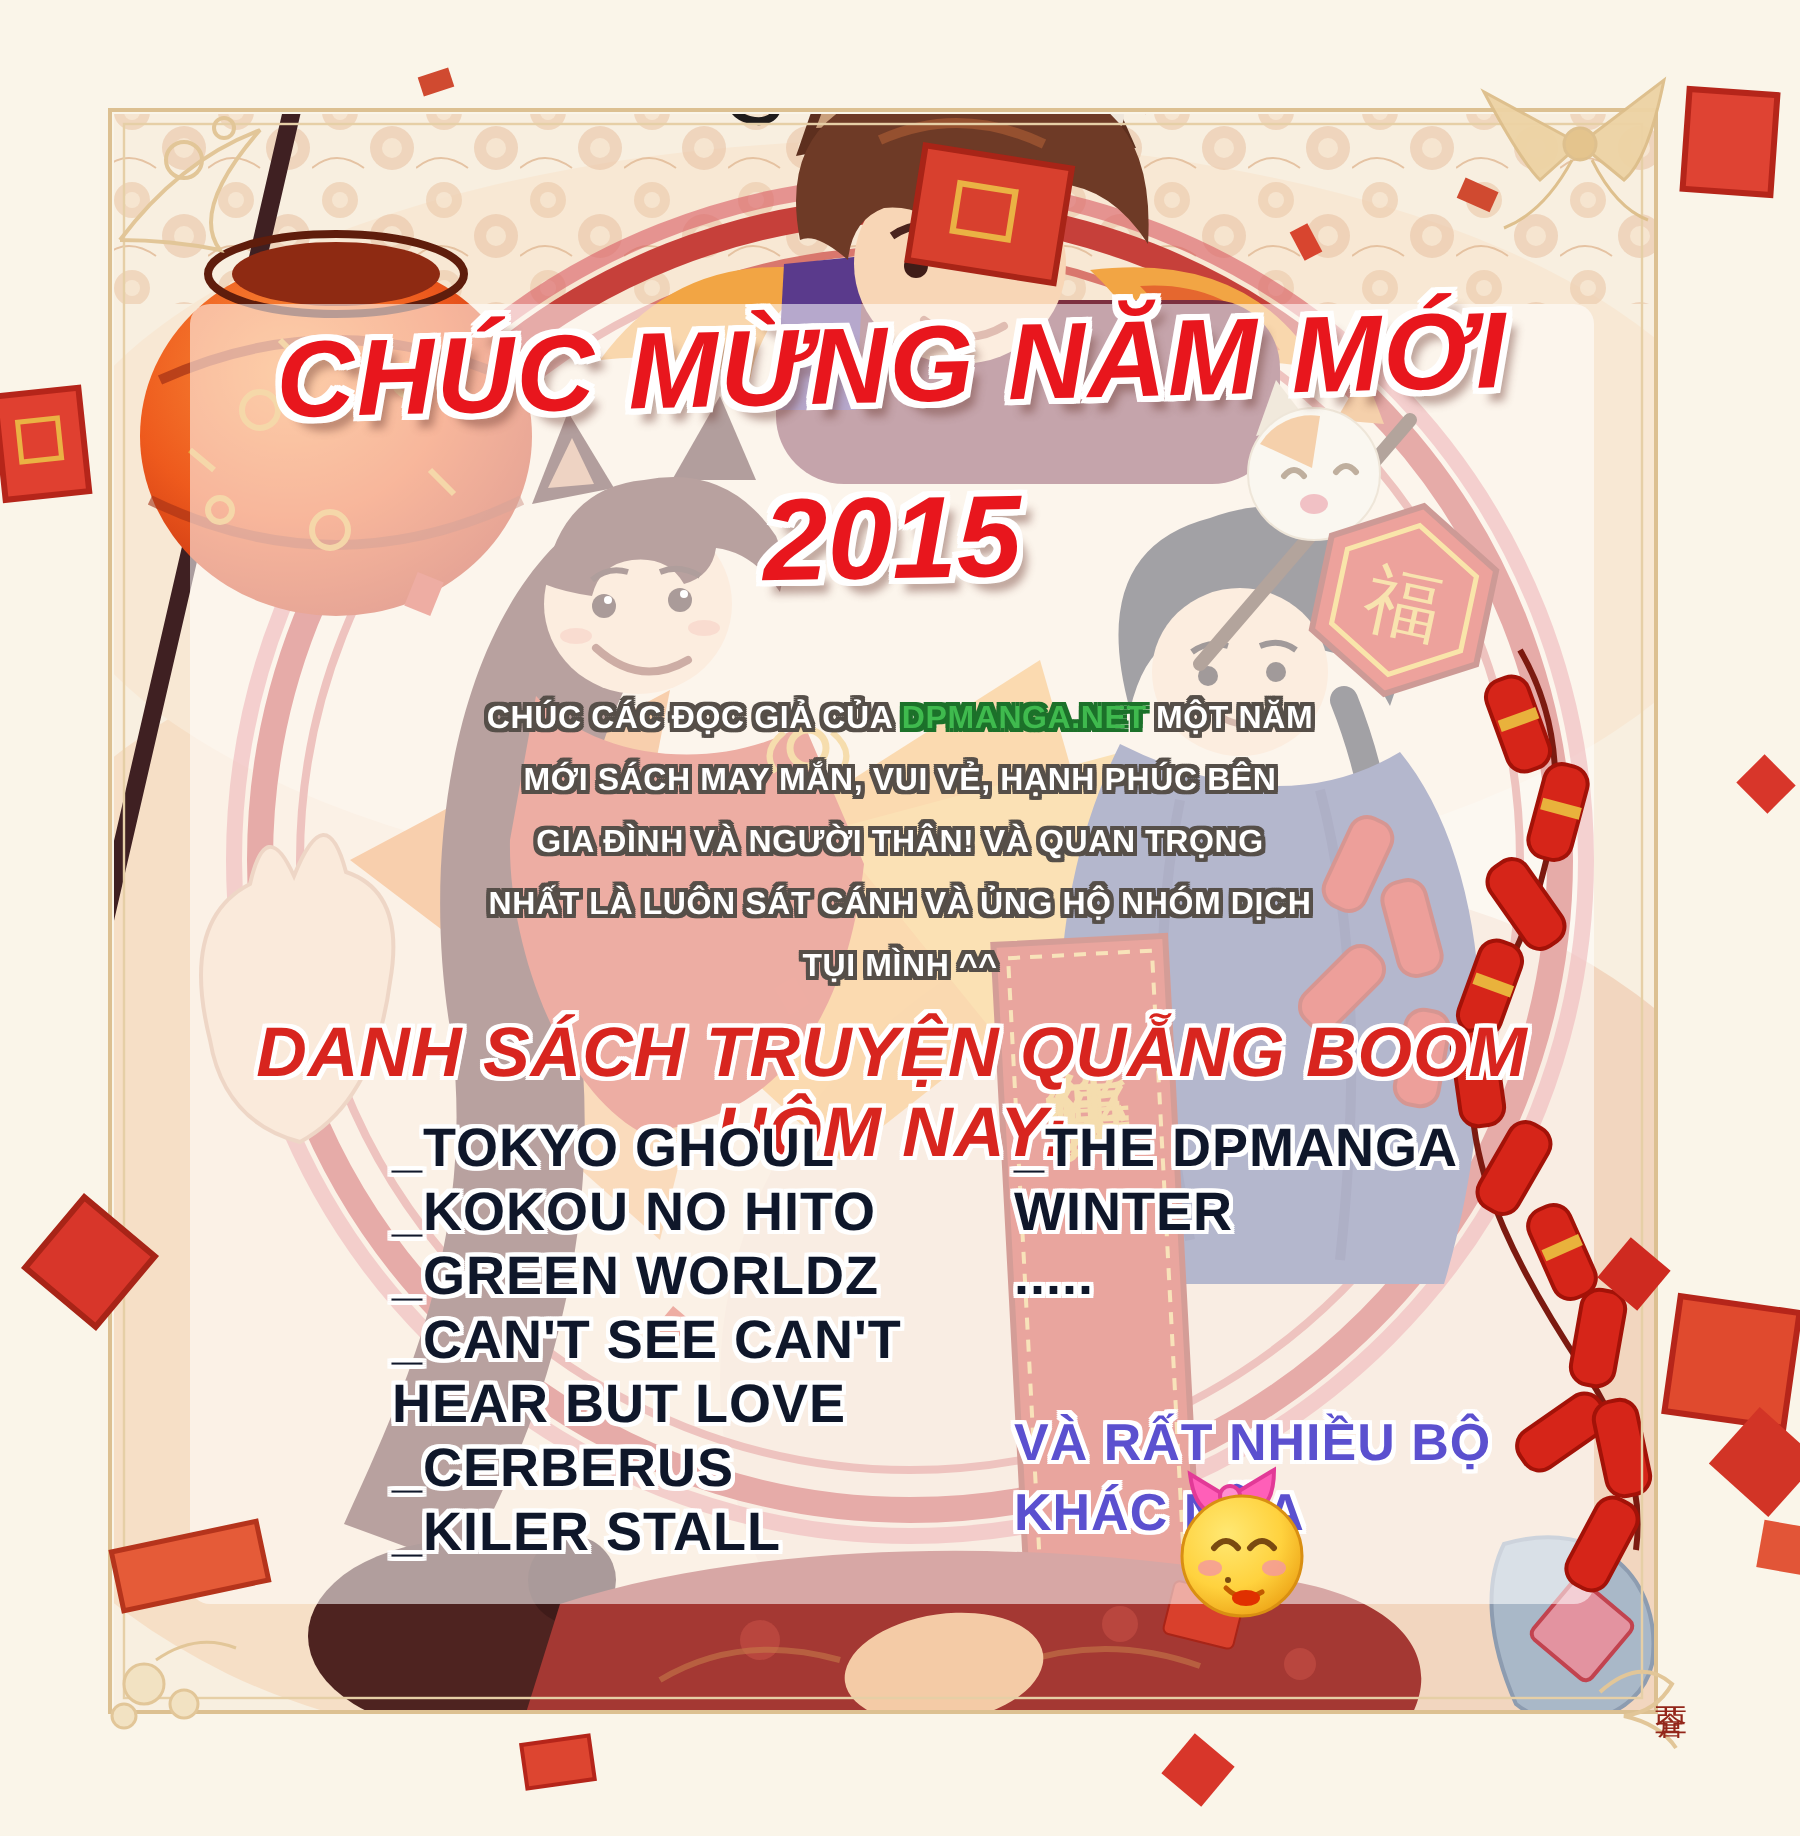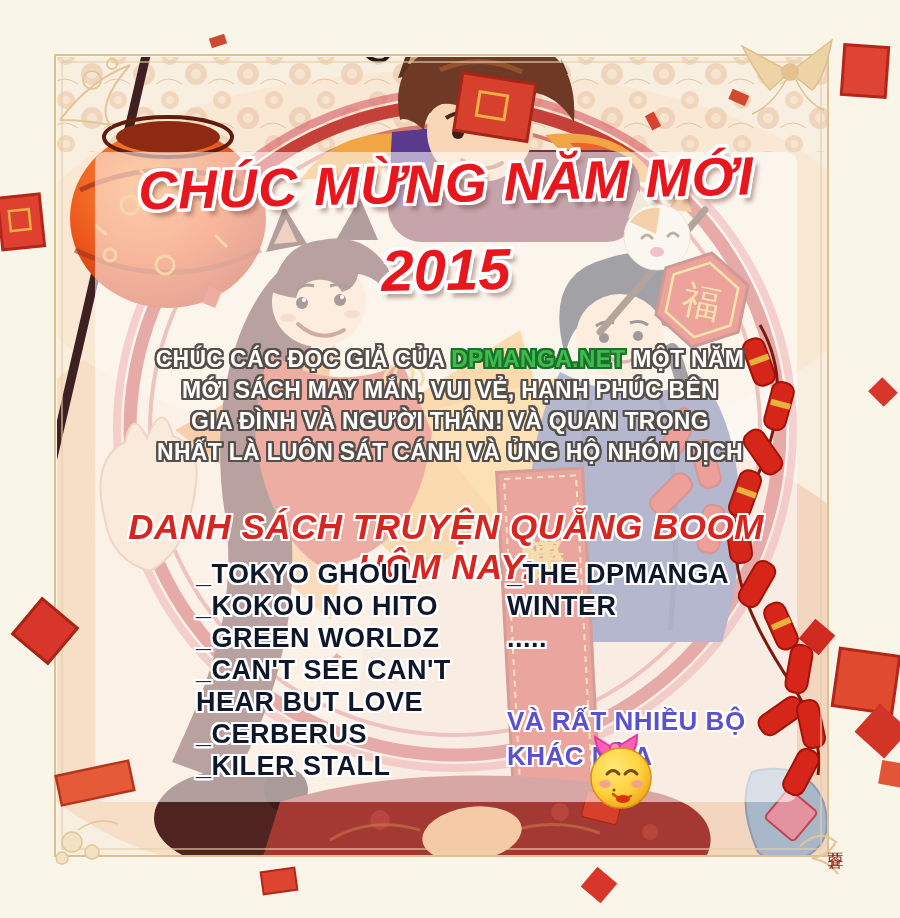--- a/index.html
+++ b/index.html
@@ -31,21 +31,21 @@
      -1px -2px 0 #564f49,1px -2px 0 #564f49,-1px 2px 0 #564f49,1px 2px 0 #564f49,
      -2px -1px 0 #564f49,-2px 1px 0 #564f49,2px -1px 0 #564f49,2px 1px 0 #564f49;}
   .site{color:#3fba4e;
     text-shadow:
      -2px -2px 0 #1c712a,-2px 0 0 #1c712a,-2px 2px 0 #1c712a,0 -2px 0 #1c712a,
       0 2px 0 #1c712a,2px -2px 0 #1c712a,2px 0 0 #1c712a,2px 2px 0 #1c712a;}
   .title1{left:95px;top:152px;width:702px;text-align:center;font-size:54px;
           font-style:italic;letter-spacing:1px;transform:rotate(-1.4deg);}
   .title2{left:95px;top:236px;width:702px;text-align:center;font-size:58px;
           font-style:italic;transform:rotate(-1deg);}
-  .para{left:128px;top:344px;width:644px;text-align:center;font-size:23px;
+  .para{left:128px;top:344px;width:644px;text-align:center;font-size:16px;
         line-height:31px;letter-spacing:.3px;}
   .lhead{left:95px;top:507px;width:702px;text-align:center;font-size:35px;
          font-style:italic;color:#d8251f;letter-spacing:.5px;}
   ul.mlist{list-style:none;margin:0;padding:0;font-size:27px;line-height:32px;
            color:#0f172a;letter-spacing:.5px;}
   .mlist-left{left:196px;top:558px;width:305px;}
   .mlist-right{left:507px;top:558px;width:300px;}
   .note{left:507px;top:704px;width:315px;font-size:26px;line-height:35px;
         color:#5b50cf;letter-spacing:.5px;}
   .emoji{position:absolute;left:583px;top:732px;width:76px;height:78px;z-index:4;}
@@ -305,20 +305,21 @@
   </svg>
 
   <div class="txt title1 ow3">CHÚC MỪNG NĂM MỚI</div>
   <div class="txt title2 ow3">2015</div>
 
   <div class="txt para od2">
     <div><span>CHÚC CÁC ĐỌC GIẢ CỦA </span><span class="site">DPMANGA.NET</span><span> MỘT NĂM</span></div>
     <div>MỚI SÁCH MAY MẮN, VUI VẺ, HẠNH PHÚC BÊN</div>
     <div>GIA ĐÌNH VÀ NGƯỜI THÂN! VÀ QUAN TRỌNG</div>
     <div>NHẤT LÀ LUÔN SÁT CÁNH VÀ ỦNG HỘ NHÓM DỊCH</div>
+    <div>TỤI MÌNH ^^</div>
   </div>
 
   <div class="txt lhead ow2">DANH SÁCH TRUYỆN QUẴNG BOOM HÔM NAY:</div>
 
   <ul class="txt mlist mlist-left ow2">
     <li>_TOKYO GHOUL</li>
     <li>_KOKOU NO HITO</li>
     <li>_GREEN WORLDZ</li>
     <li>_CAN'T SEE CAN'T HEAR BUT LOVE</li>
     <li>_CERBERUS</li>

